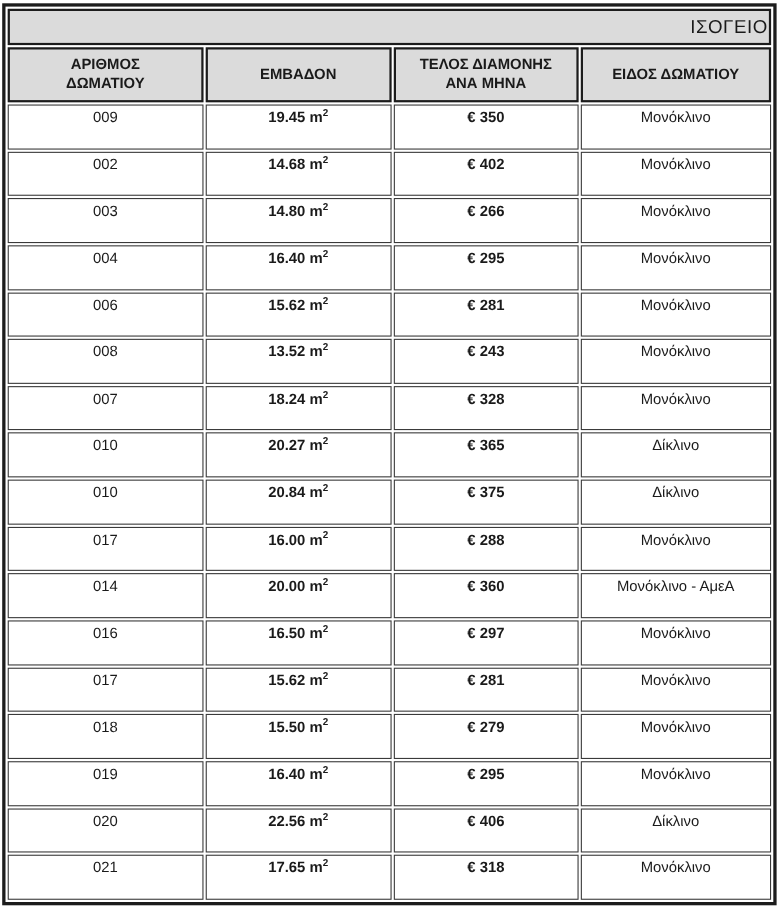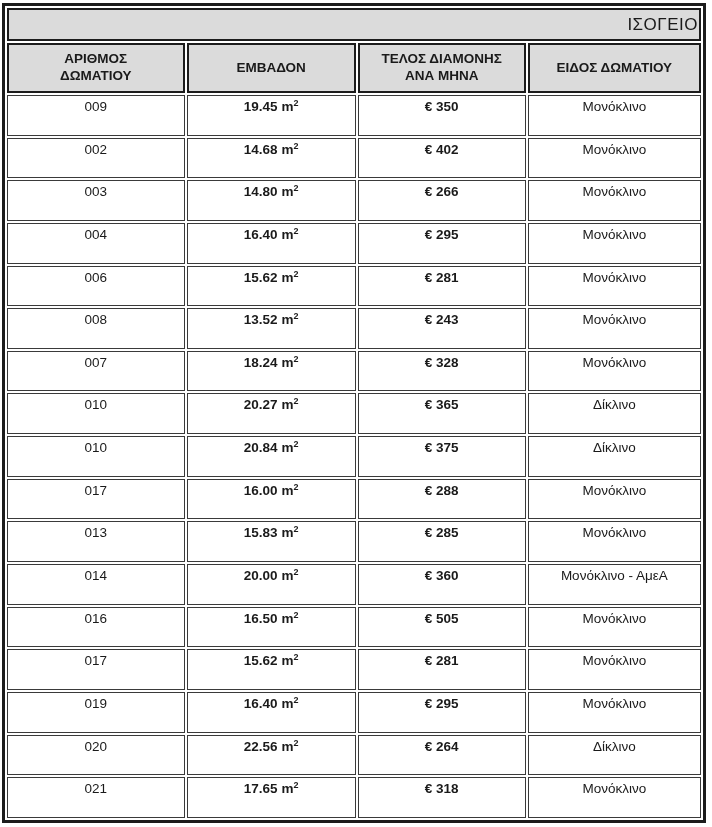--- a/index.html
+++ b/index.html
@@ -147,53 +147,53 @@
     <td><span class="val-bold">€ 375</span></td>
     <td><span>Δίκλινο</span></td>
   </tr>
         <tr>
     <td><span>017</span></td>
     <td><span class="val-bold">16.00</span><span class="val-bold">&nbsp;</span><span class="val-bold">m</span><sup>2</sup></td>
     <td><span class="val-bold">€ 288</span></td>
     <td><span>Μονόκλινο</span></td>
   </tr>
         <tr>
-    <td><span>013</span></td>
-    <td><span class="val-bold">15.83</span><span class="val-bold">&nbsp;</span><span class="val-bold">m</span><sup>2</sup></td>
-    <td><span class="val-bold">€ 285</span></td>
-    <td><span>Μονόκλινο</span></td>
-  </tr>
-        <tr>
     <td><span>014</span></td>
     <td><span class="val-bold">20.00</span><span class="val-bold">&nbsp;</span><span class="val-bold">m</span><sup>2</sup></td>
     <td><span class="val-bold">€ 360</span></td>
     <td><span>Μονόκλινο - ΑμεΑ</span></td>
   </tr>
         <tr>
     <td><span>016</span></td>
     <td><span class="val-bold">16.50</span><span class="val-bold">&nbsp;</span><span class="val-bold">m</span><sup>2</sup></td>
-    <td><span class="val-bold">€ 505</span></td>
+    <td><span class="val-bold">€ 297</span></td>
     <td><span>Μονόκλινο</span></td>
   </tr>
         <tr>
     <td><span>017</span></td>
     <td><span class="val-bold">15.62</span><span class="val-bold">&nbsp;</span><span class="val-bold">m</span><sup>2</sup></td>
     <td><span class="val-bold">€ 281</span></td>
     <td><span>Μονόκλινο</span></td>
   </tr>
         <tr>
+    <td><span>018</span></td>
+    <td><span class="val-bold">15.50</span><span class="val-bold">&nbsp;</span><span class="val-bold">m</span><sup>2</sup></td>
+    <td><span class="val-bold">€ 279</span></td>
+    <td><span>Μονόκλινο</span></td>
+  </tr>
+        <tr>
     <td><span>019</span></td>
     <td><span class="val-bold">16.40</span><span class="val-bold">&nbsp;</span><span class="val-bold">m</span><sup>2</sup></td>
     <td><span class="val-bold">€ 295</span></td>
     <td><span>Μονόκλινο</span></td>
   </tr>
         <tr>
     <td><span>020</span></td>
     <td><span class="val-bold">22.56</span><span class="val-bold">&nbsp;</span><span class="val-bold">m</span><sup>2</sup></td>
-    <td><span class="val-bold">€ 264</span></td>
+    <td><span class="val-bold">€ 406</span></td>
     <td><span>Δίκλινο</span></td>
   </tr>
         <tr>
     <td><span>021</span></td>
     <td><span class="val-bold">17.65</span><span class="val-bold">&nbsp;</span><span class="val-bold">m</span><sup>2</sup></td>
     <td><span class="val-bold">€ 318</span></td>
     <td><span>Μονόκλινο</span></td>
   </tr>
       </tbody>
   </table>

